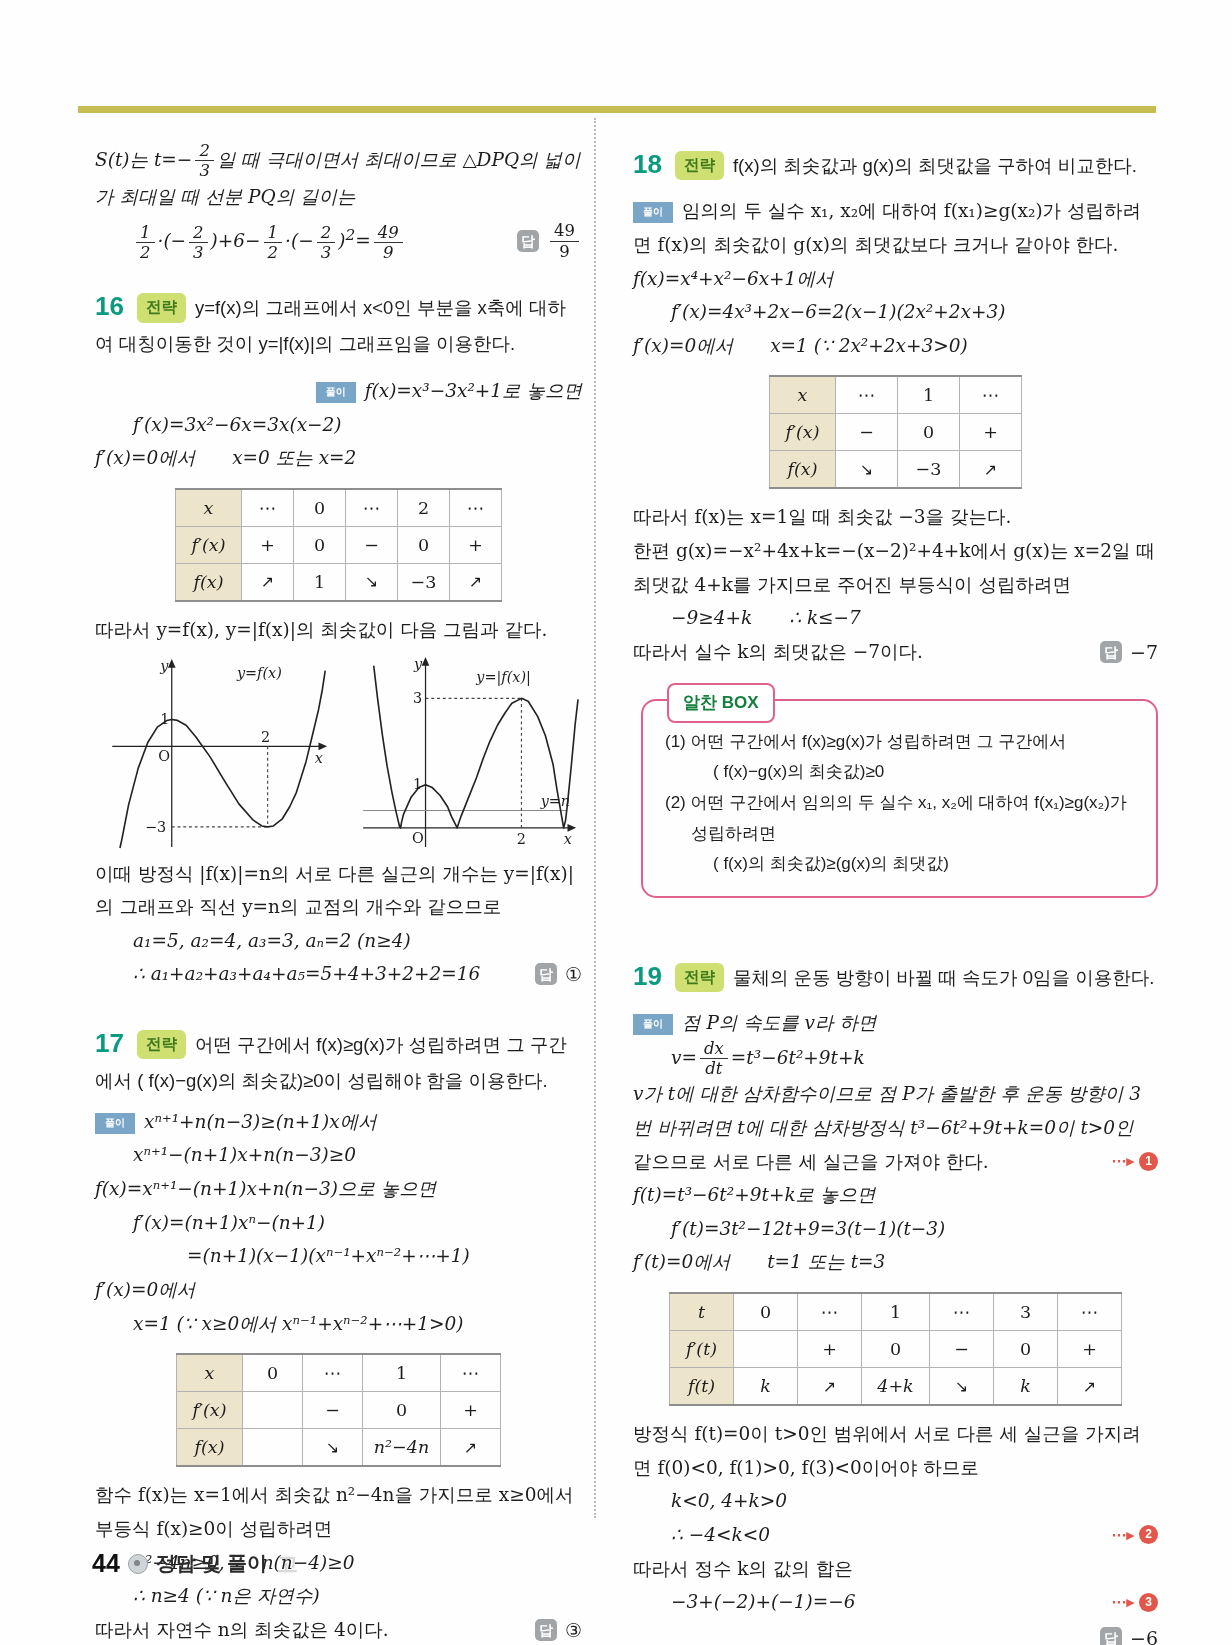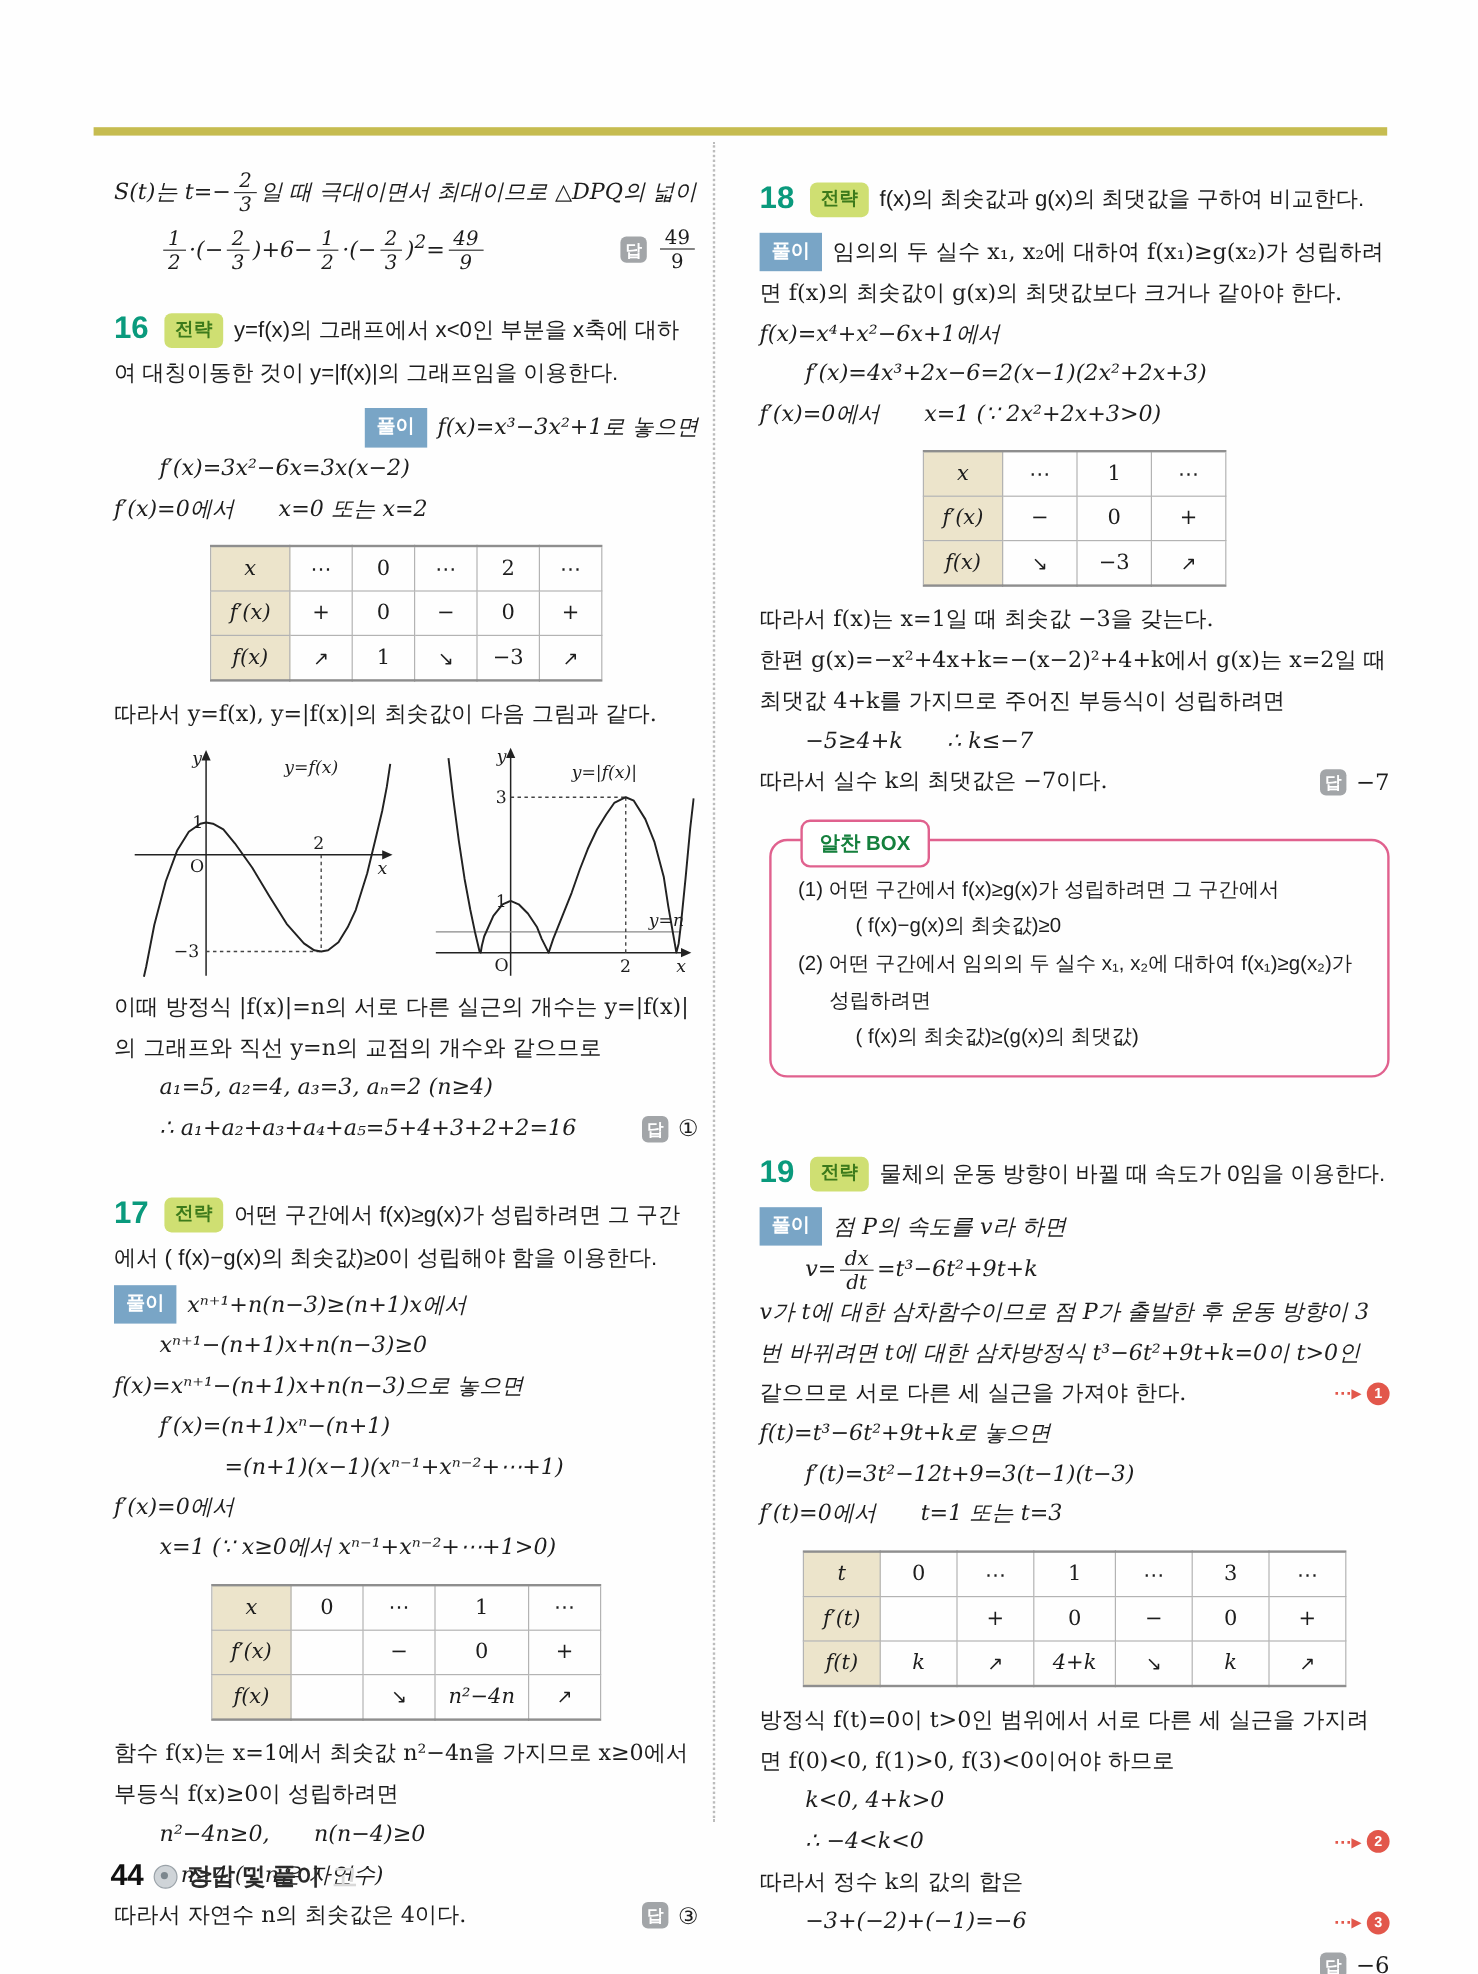--- a/index.html
+++ b/index.html
@@ -17,21 +17,21 @@
   .ind2{padding-left:38px;}
   .flex{display:flex;justify-content:space-between;align-items:center;}
   .mt8{margin-top:8px;} .mt14{margin-top:14px;text-align:right;} .mt30{margin-top:30px;} .mt38{margin-top:23px;}
 
   .pnum{color:#0a9a7d;font-weight:bold;font-size:26px;margin-right:13px;
         font-family:"Liberation Sans",sans-serif;font-style:normal;vertical-align:-1px;}
   .phead{font-family:"Liberation Sans",sans-serif;font-size:18.5px;line-height:1.7;}
   .sbadge{display:inline-block;background:#cfdf72;color:#3c7a1b;font-weight:bold;font-size:15.5px;
         padding:1px 9px 2px;border-radius:6px;margin-right:9px;font-family:"Liberation Sans",sans-serif;
         font-style:normal;vertical-align:2px;}
-  .solbadge{display:inline-block;background:#79a5c6;color:#fff;font-weight:bold;font-size:16px;
+  .solbadge{display:inline-block;background:#79a5c6;color:#fff;font-weight:bold;font-size:10px;
         padding:1px 10px 2px;border-radius:0;margin-right:9px;font-family:"Liberation Sans",sans-serif;
         font-style:normal;vertical-align:2px;}
   .abadge{display:inline-block;background:#a2a5a8;color:#fff;font-weight:bold;font-size:14px;
         width:22px;height:22px;line-height:22px;text-align:center;border-radius:5px;
         font-family:"Liberation Sans",sans-serif;font-style:normal;}
   .ag{display:inline-flex;align-items:center;gap:8px;white-space:nowrap;}
   .ansval{font-size:19px;}
   .ansline{display:flex;justify-content:flex-end;}
 
   .frac{display:inline-block;vertical-align:middle;text-align:center;line-height:1.05;
@@ -76,20 +76,21 @@
 <div class="page">
   <div class="topbar"></div>
   <div class="divider"></div>
 
   <div class="col left">
 
     <section>
       <p class="fx">
         <span>S(t)는 t=−</span><span class="frac"><span class="num">2</span><span class="den">3</span></span><span>일 때 극대이면서 최대이므로 △DPQ의 넓이</span>
       </p>
+      <p class="fx">가 최대일 때 선분 PQ의 길이는</p>
       <div class="flex mt8">
         <span class="fx ind2">
           <span class="frac"><span class="num">1</span><span class="den">2</span></span><span>·(−</span><span class="frac"><span class="num">2</span><span class="den">3</span></span><span>)+6−</span><span class="frac"><span class="num">1</span><span class="den">2</span></span><span>·(−</span><span class="frac"><span class="num">2</span><span class="den">3</span></span><span>)</span><sup>2</sup><span>=</span><span class="frac"><span class="num">49</span><span class="den">9</span></span>
         </span>
         <span class="ag">
           <span class="abadge">답</span>
           <span class="frac">
               <span class="num">49</span>
               <span class="den">9</span>
             </span>
@@ -291,21 +292,21 @@
           <td class="h">f(x)</td>
               <td class="arrcell">↘</td>
               <td>−3</td>
               <td class="arrcell">↗</td>
         </tr>
       </tbody>
         </table>
 
       <p class="body">따라서 f(x)는 x=1일 때 최솟값 −3을 갖는다.</p>
       <p class="body">한편 g(x)=−x²+4x+k=−(x−2)²+4+k에서 g(x)는 x=2일 때 최댓값 4+k를 가지므로 주어진 부등식이 성립하려면</p>
-      <p class="fx ind2">−5≥4+k  ∴ k≤−7</p>
+      <p class="fx ind2">−9≥4+k  ∴ k≤−7</p>
       <div class="flex">
         <span class="body">따라서 실수 k의 최댓값은 −7이다.</span>
         <span class="ag">
           <span class="abadge">답</span>
           <span class="ansval">−7</span>
         </span>
       </div>
 
       <div class="box">
         <div class="boxtab">알찬 BOX</div>

